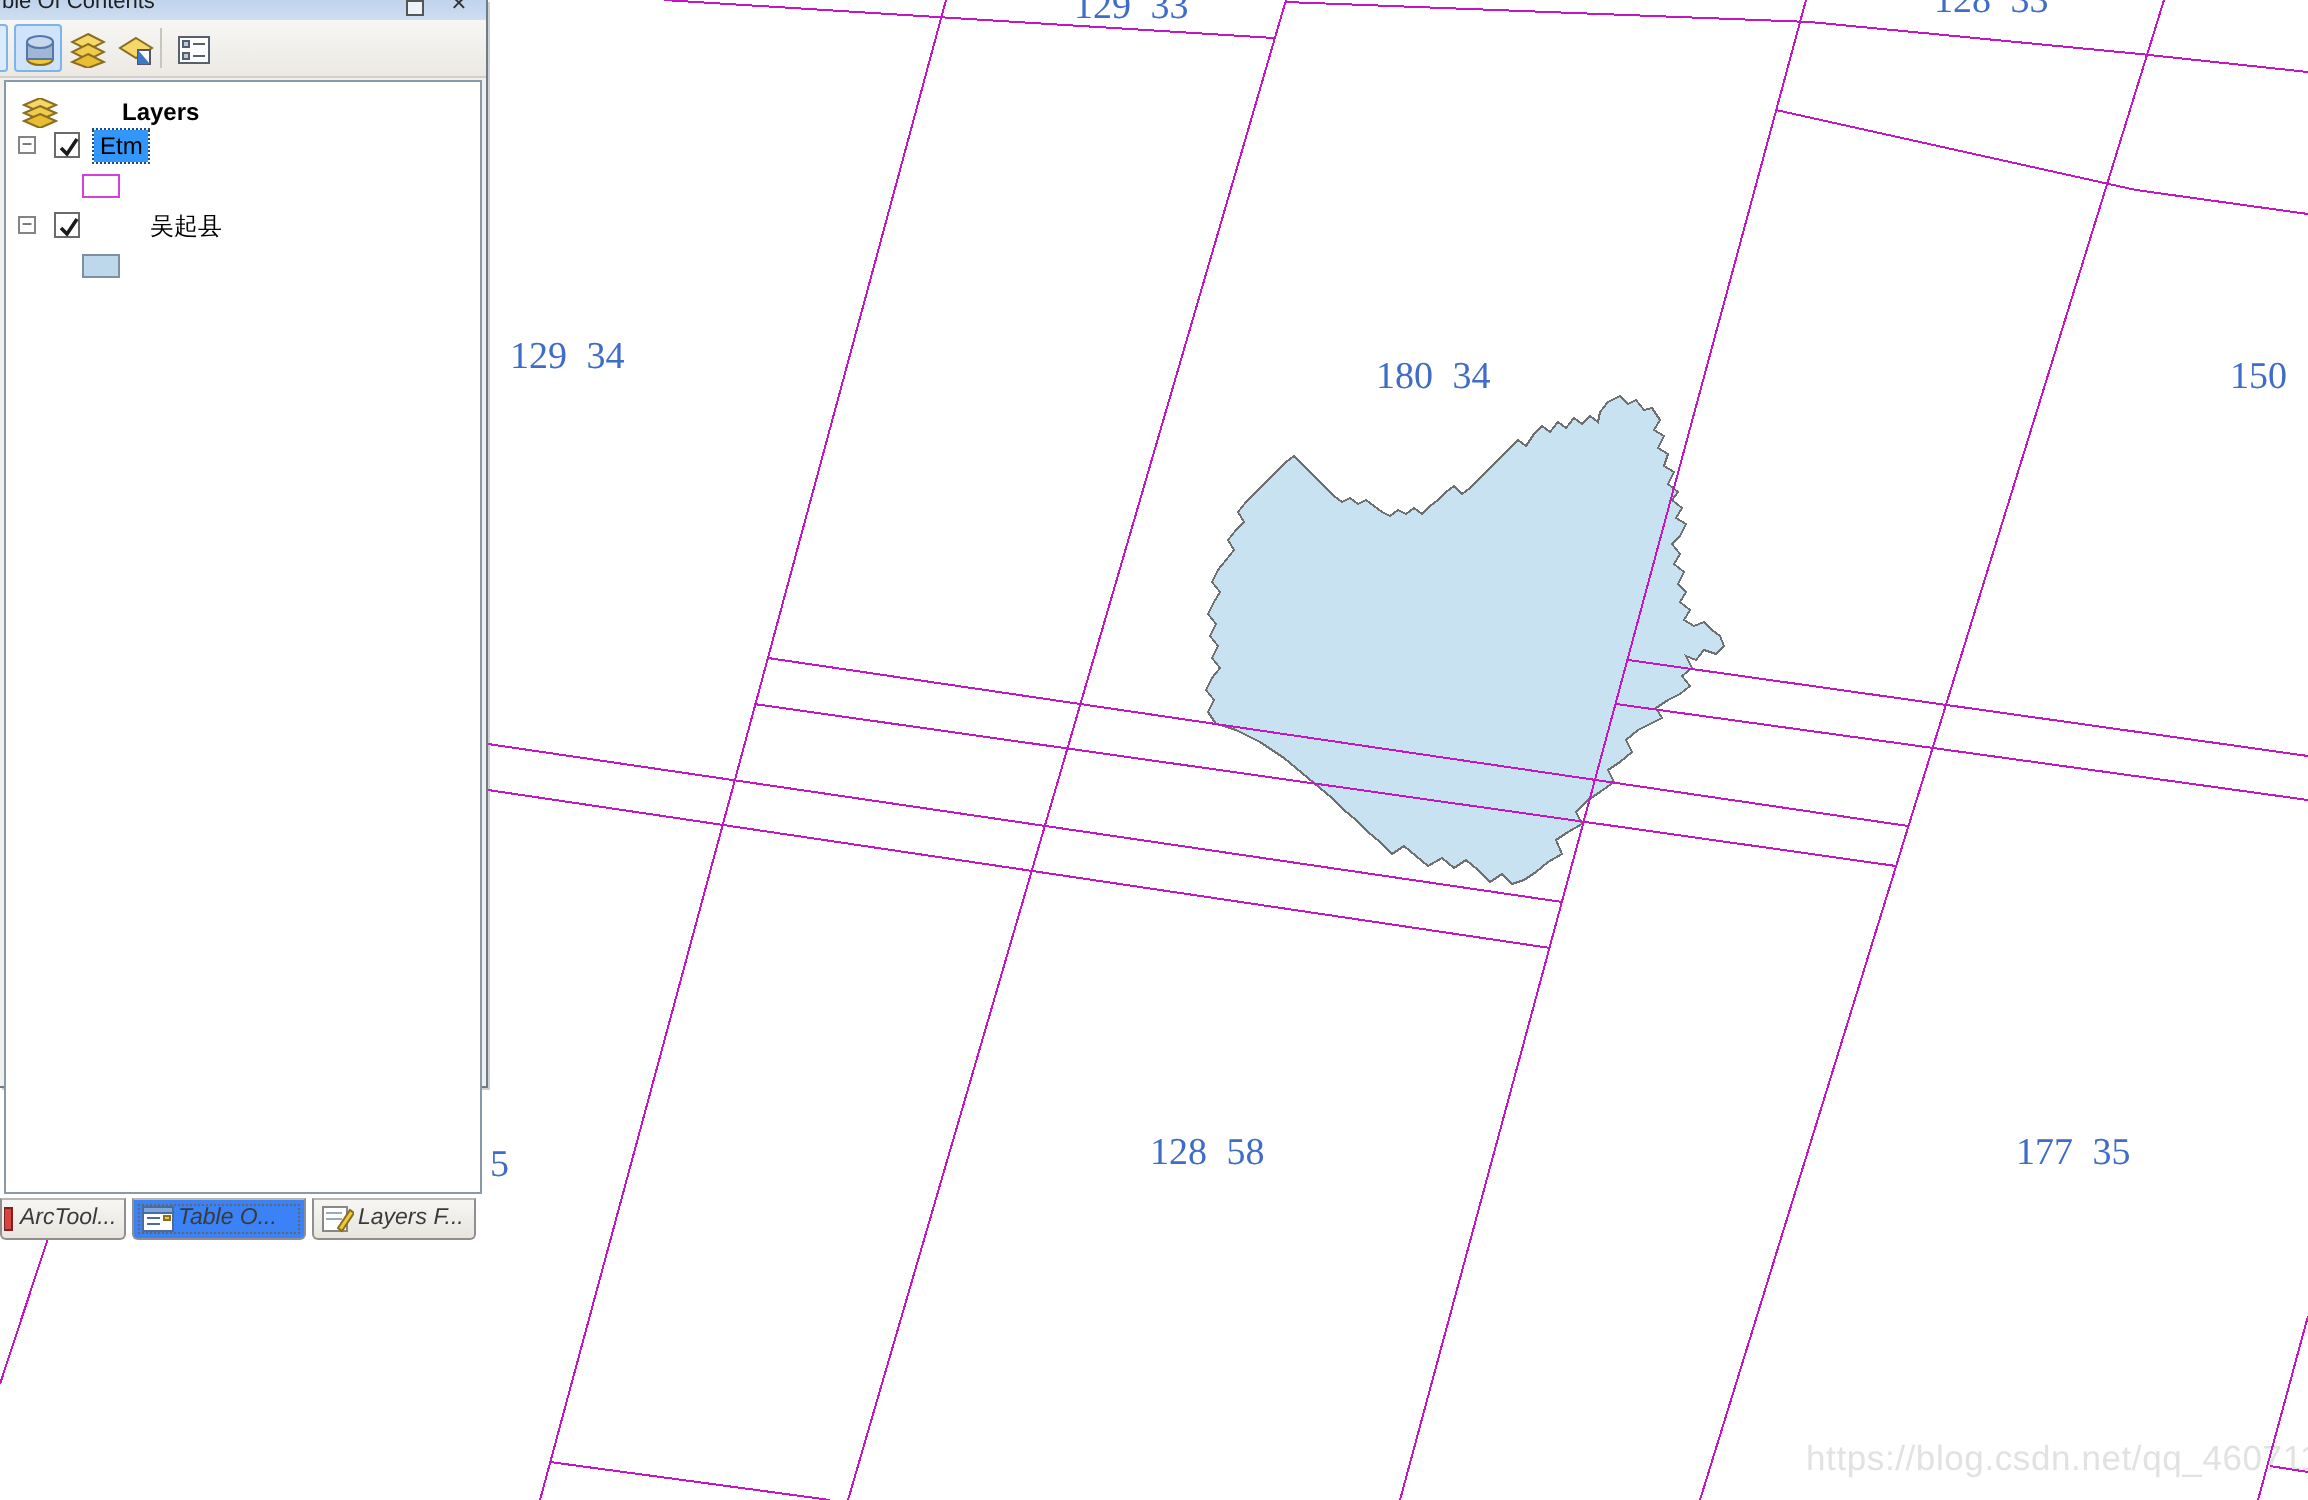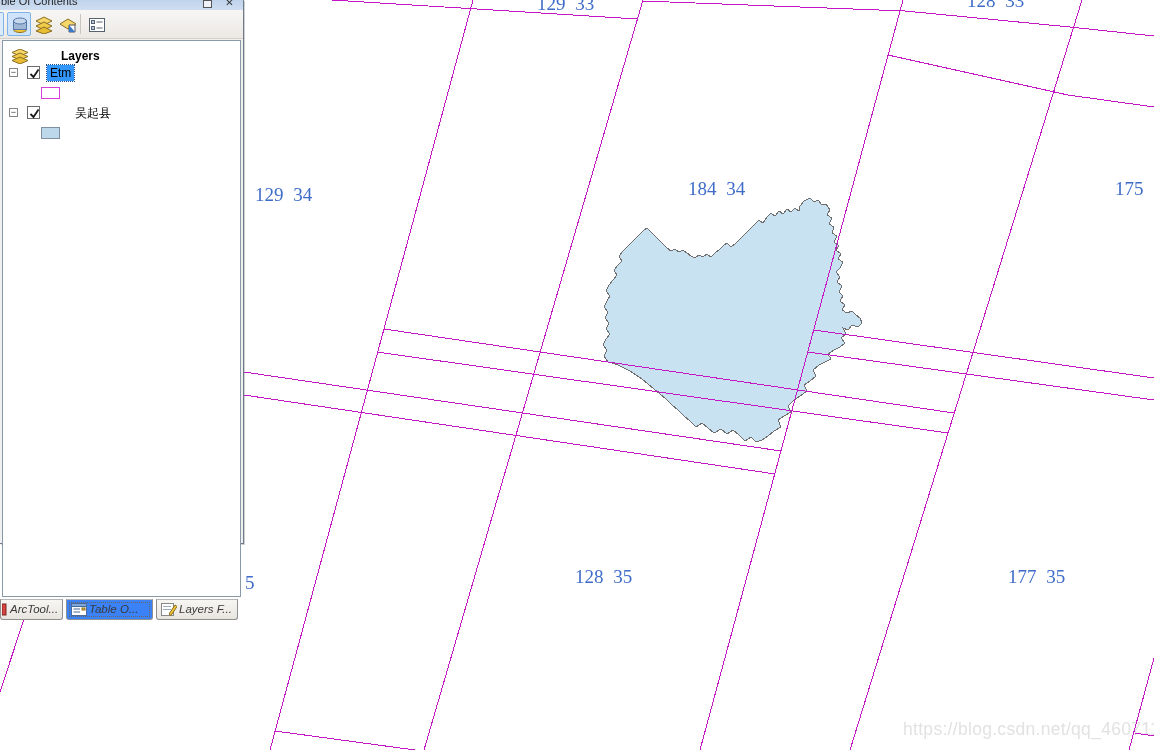--- a/index.html
+++ b/index.html
@@ -111,24 +111,24 @@
       <line class="gridline" x1="808" y1="352" x2="1154" y2="400"></line>
       <line class="gridline" x1="244" y1="372" x2="781" y2="451"></line>
       <line class="gridline" x1="244" y1="395" x2="775" y2="474"></line>
       <line class="gridline" x1="275" y1="731" x2="415" y2="750"></line>
       <line class="gridline" x1="1135" y1="733" x2="1154" y2="736"></line>
     </g>
   </svg>
 
   <div class="scene-label" style="left:537px;top:-7px">129 33</div>
   <div class="scene-label" style="left:967px;top:-10px">128 33</div>
-  <div class="scene-label" style="left:255px;top:184px">129 34</div>
-  <div class="scene-label" style="left:688px;top:178px">184 34</div>
-  <div class="scene-label" style="left:1115px;top:178px">175</div>
-  <div class="scene-label" style="left:575px;top:566px">128 35</div>
+  <div class="scene-label" style="left:255px;top:168px">129 34</div>
+  <div class="scene-label" style="left:688px;top:178px">180 34</div>
+  <div class="scene-label" style="left:1115px;top:178px">150</div>
+  <div class="scene-label" style="left:575px;top:566px">128 58</div>
   <div class="scene-label" style="left:1008px;top:566px">177 35</div>
   <div class="scene-label" style="left:245px;top:572px">5</div>
 
   <div id="toc">
 
     <div id="titlebar">
       <span class="ttext">ble Of Contents</span>
       <span class="cap-btn" id="cap-restore">
           <span class="box"></span>
         </span>

